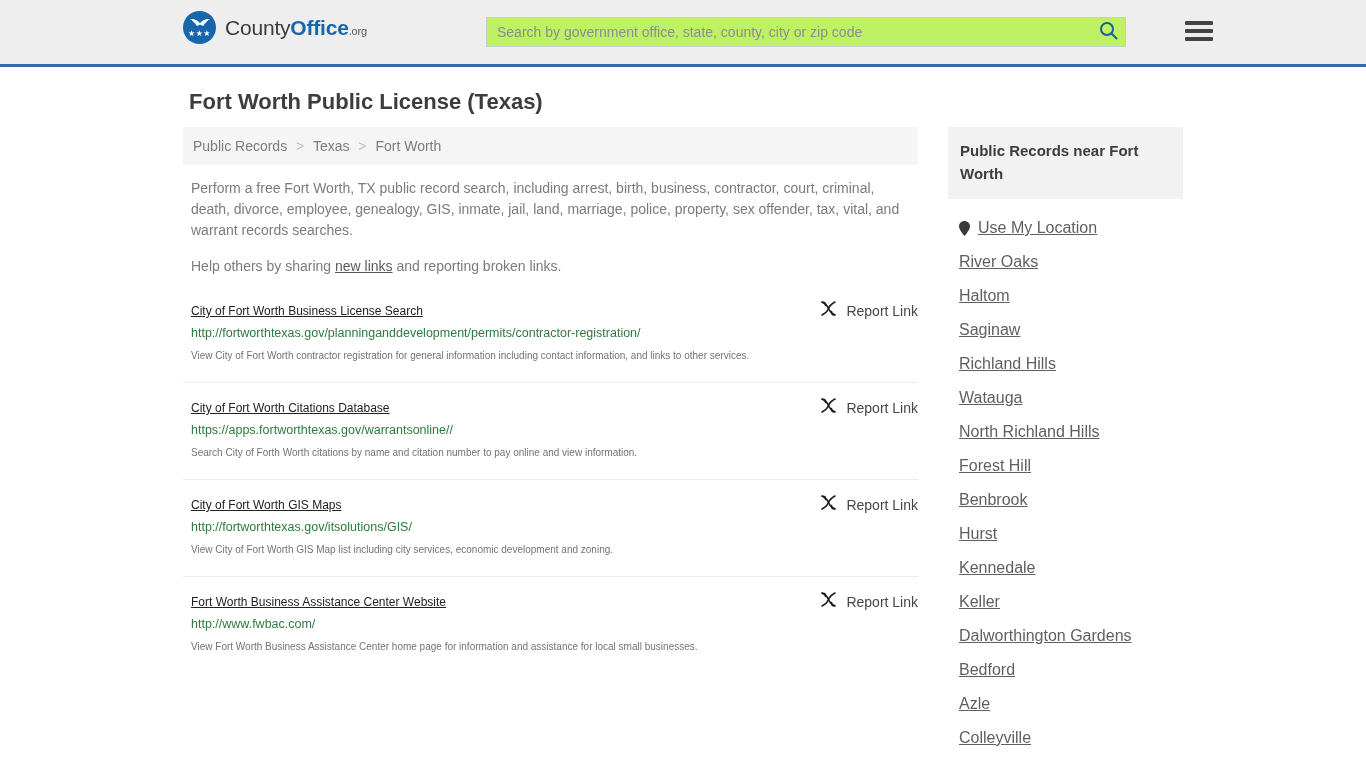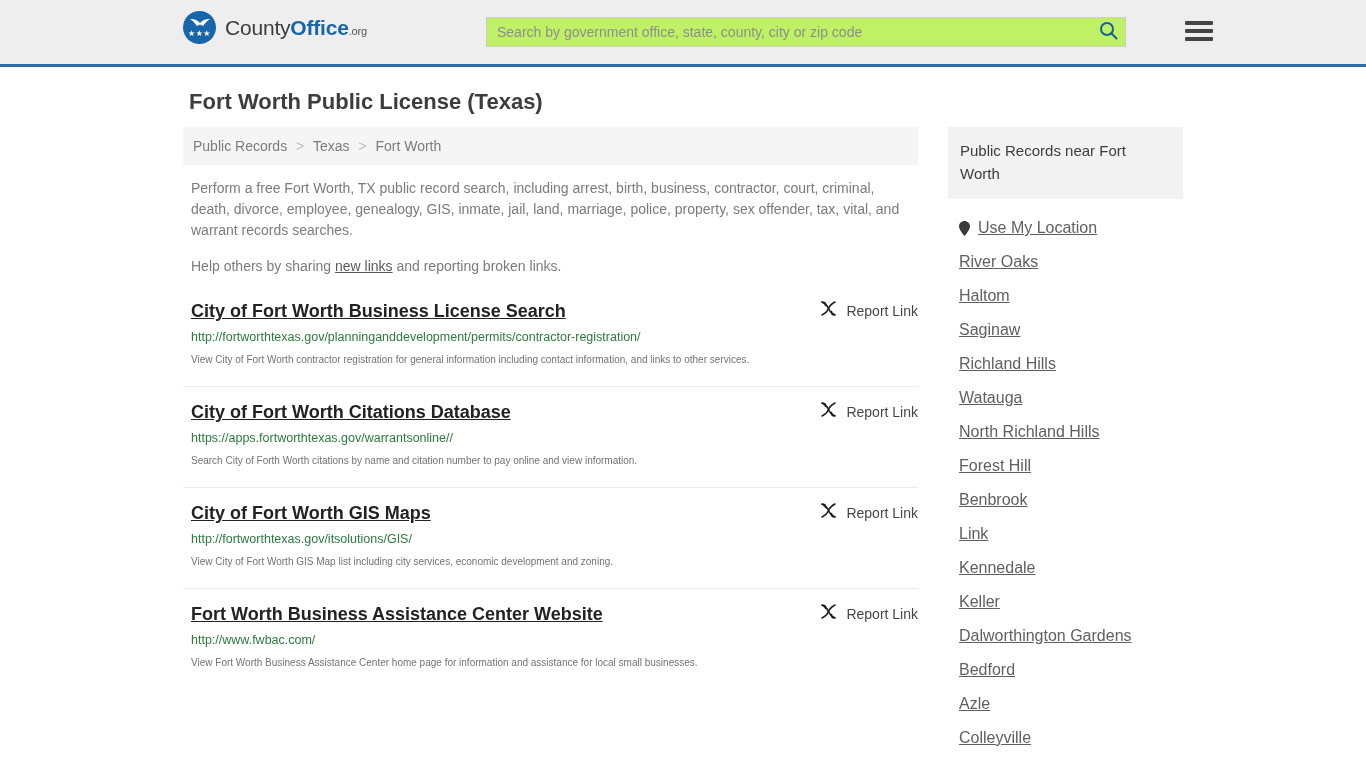--- a/index.html
+++ b/index.html
@@ -158,22 +158,22 @@
 
   
   #record-list { margin-top: 22px; }
   .record {
     position: relative;
     border-top: 1px solid #ececec;
     padding: 15px 0 14px 8px;
   }
   .record:first-child { border-top: 0; padding-top: 2px; }
   .record-title {
-    font-size: 18px;
-    font-weight: bold;
+    font-size: 12px;
+    font-weight: normal;
     color: #222222;
     text-decoration: underline;
     display: inline-block;
     margin-bottom: 8px;
     cursor: pointer;
     text-align: right;
   }
   .record-url {
     font-size: 12.5px;
     color: #2d7a3e;
@@ -200,21 +200,21 @@
   .report-link-label {
     font-size: 14px;
     color: #464646;
   }
 
   
   #sidebar-header {
     background: #f2f2f2;
     padding: 12px 14px 14px 12px;
     font-size: 15px;
-    font-weight: normal;
+    font-weight: bold;
     color: #3d3d3d;
     line-height: 23px;
   }
   #sidebar-list { margin-top: 12px; }
   .side-item {
     display: flex;
     align-items: center;
     gap: 8px;
     padding: 8px 0 8px 11px;
     font-size: 16px;
@@ -352,21 +352,21 @@
           <div class="side-item">
             <a>North Richland Hills</a>
           </div>
           <div class="side-item">
             <a>Forest Hill</a>
           </div>
           <div class="side-item">
             <a>Benbrook</a>
           </div>
           <div class="side-item">
-            <a>Link</a>
+            <a>Hurst</a>
           </div>
           <div class="side-item">
             <a>Kennedale</a>
           </div>
           <div class="side-item">
             <a>Keller</a>
           </div>
           <div class="side-item">
             <a>Dalworthington Gardens</a>
           </div>

